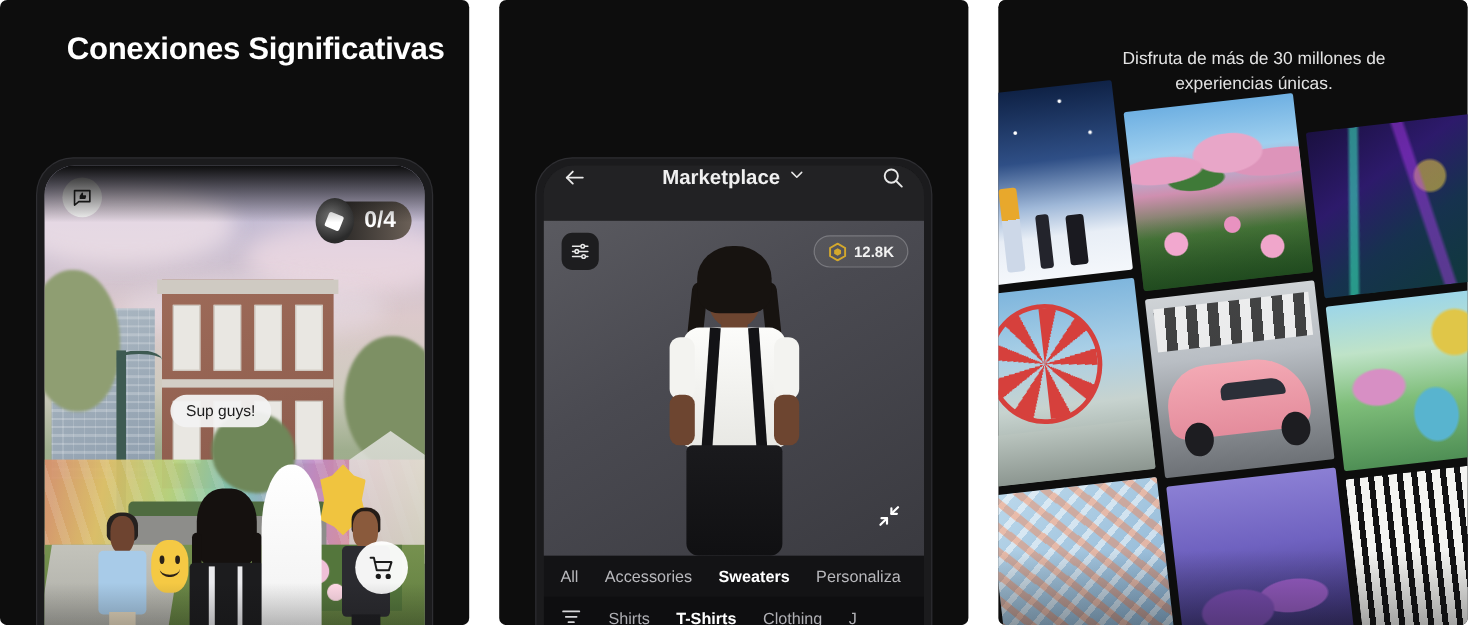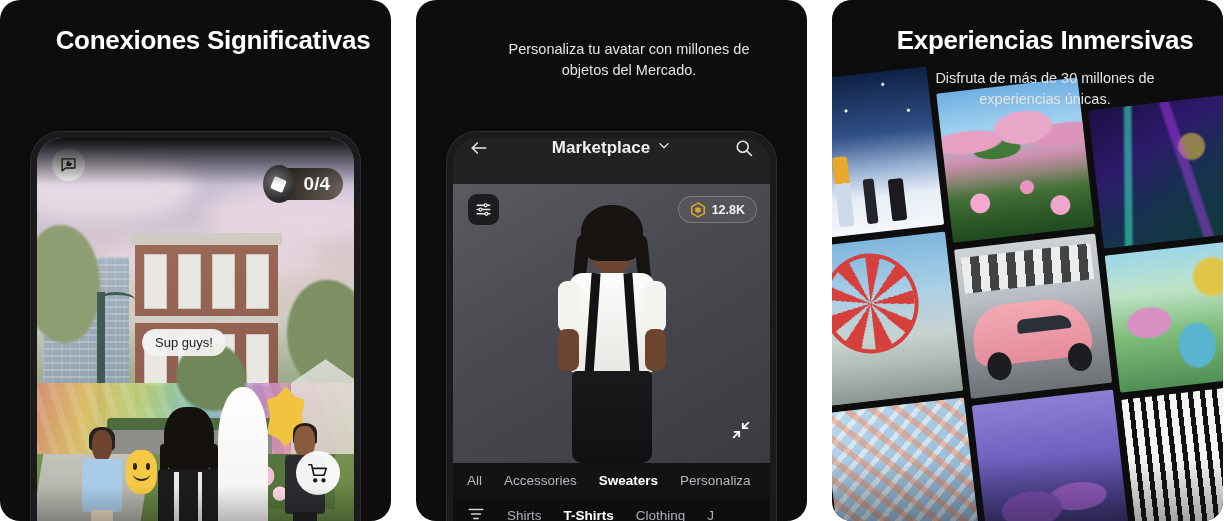--- a/index.html
+++ b/index.html
@@ -12,21 +12,21 @@
   .gallery {
     display:flex;
     width:1224px; height:521px;
     gap:25px;
     background:#ffffff;
   }
   .panel {
     position:relative;
     width:391px; height:521px;
     background:#0d0d0d;
-    border-radius:20px;
+    border-radius:6px;
     overflow:hidden;
     flex:0 0 auto;
     padding-left:35px;
   }
 
   
   .panel-head { padding-top:26px; text-align:center; position:relative; z-index:6; }
   .panel-title {
     color:#ffffff; font-size:26px; font-weight:bold;
     letter-spacing:-0.3px; line-height:1.12;
@@ -425,21 +425,20 @@
             <path d="M2 3h3l2.6 11.5h11L21 7H6"></path>
           </svg>
         </div>
         <div class="vig"></div>
       </div>
     </div>
   </div>
 
   <div class="panel">
     <div class="panel-head">
-      <div class="panel-sub">Personaliza tu avatar con millones de objetos del Mercado.</div>
     </div>
 
     <div class="phone">
       <div class="phone-screen">
         <div class="mkt">
 
           <div class="mkt-top">
             <span>
               <svg width="20" height="20" viewBox="0 0 24 24" fill="none" stroke="#e8e8e8" stroke-width="1.9" stroke-linecap="round" stroke-linejoin="round">
                 <path d="M20 12H4"></path>
@@ -534,21 +533,20 @@
             <span>J</span>
           </div>
 
         </div>
       </div>
     </div>
   </div>
 
   <div class="panel">
     <div class="panel-head">
-      <div class="panel-title">Experiencias Inmersivas</div>
       <div class="panel-sub">Disfruta de más de 30 millones de experiencias únicas.</div>
     </div>
 
     <div class="collage">
       <div class="col shift2">
         <div class="tile tile-ice">
           <div class="ice-fig if2"></div>
           <div class="ice-fig if3"></div>
             <div class="ice-fig if4"></div>
         </div>

